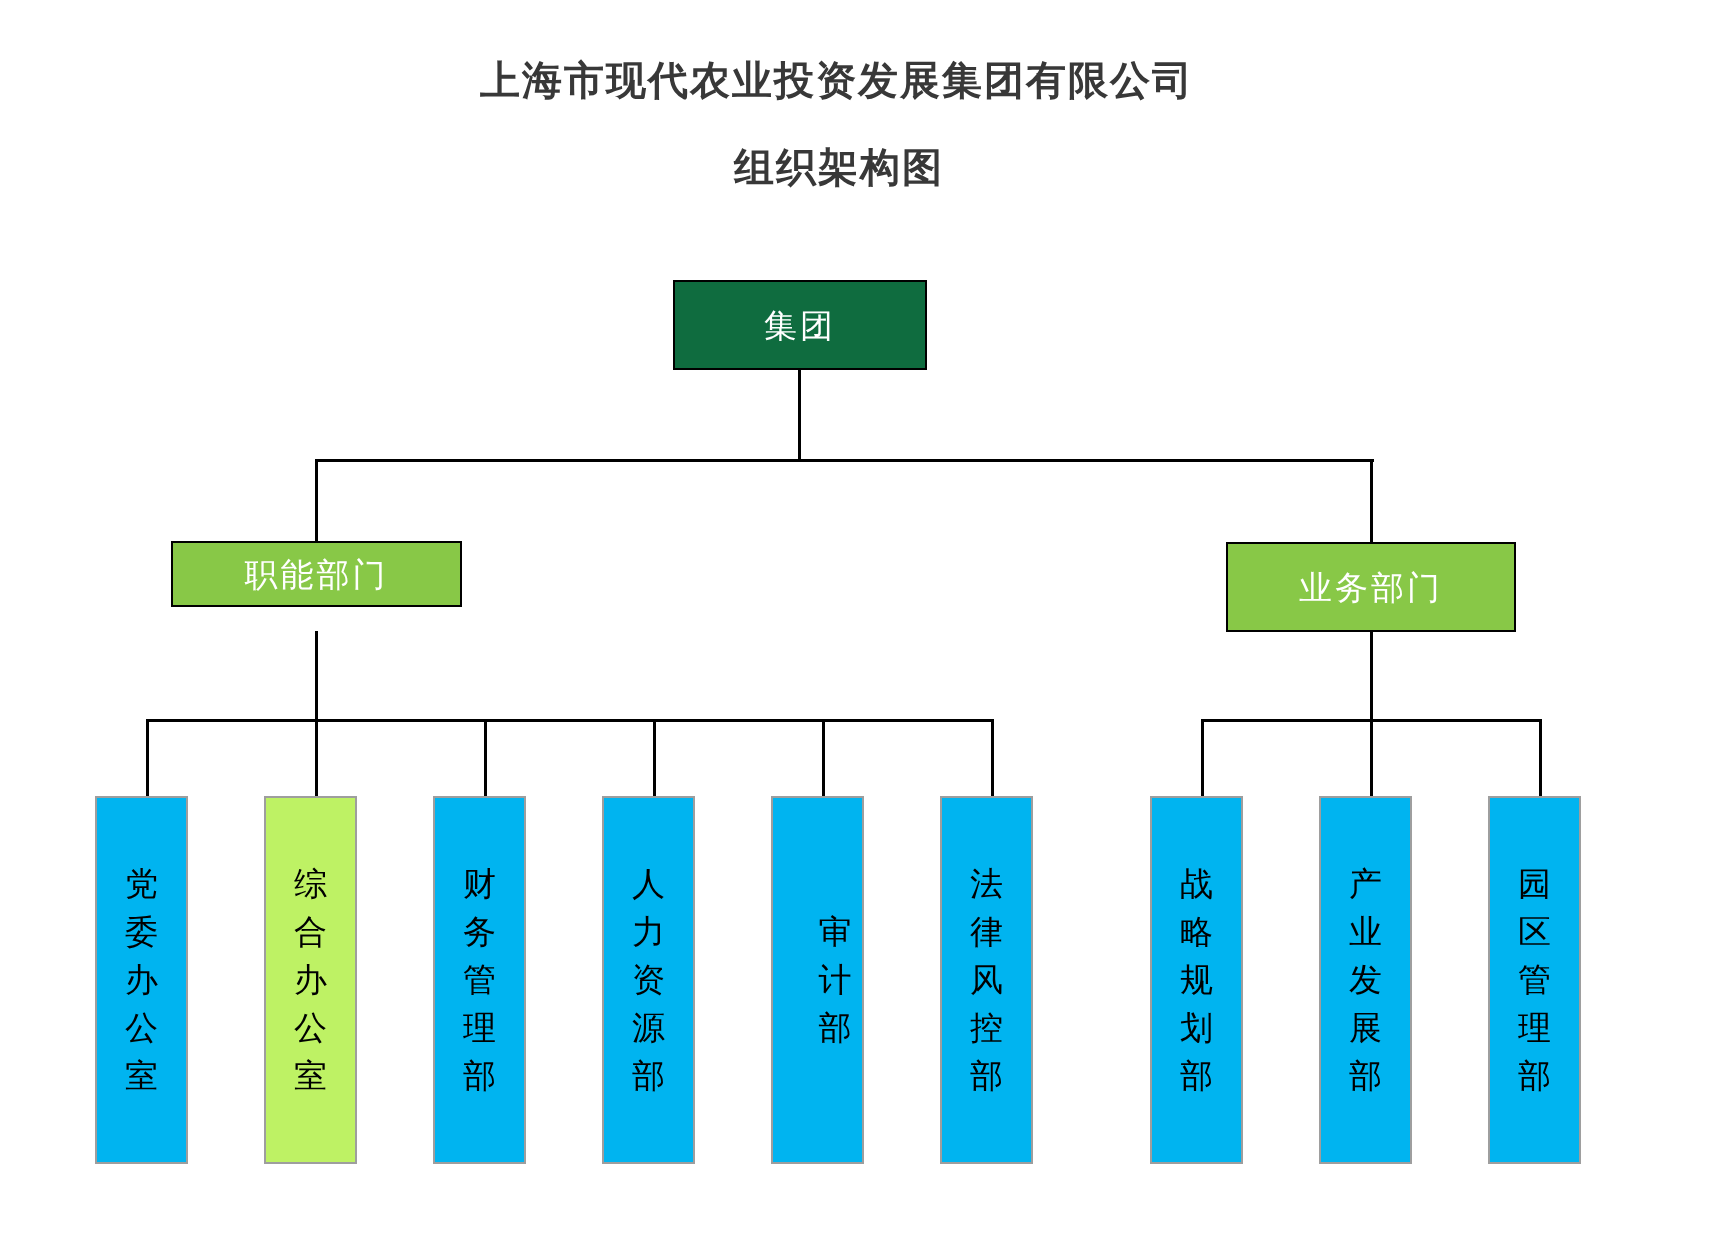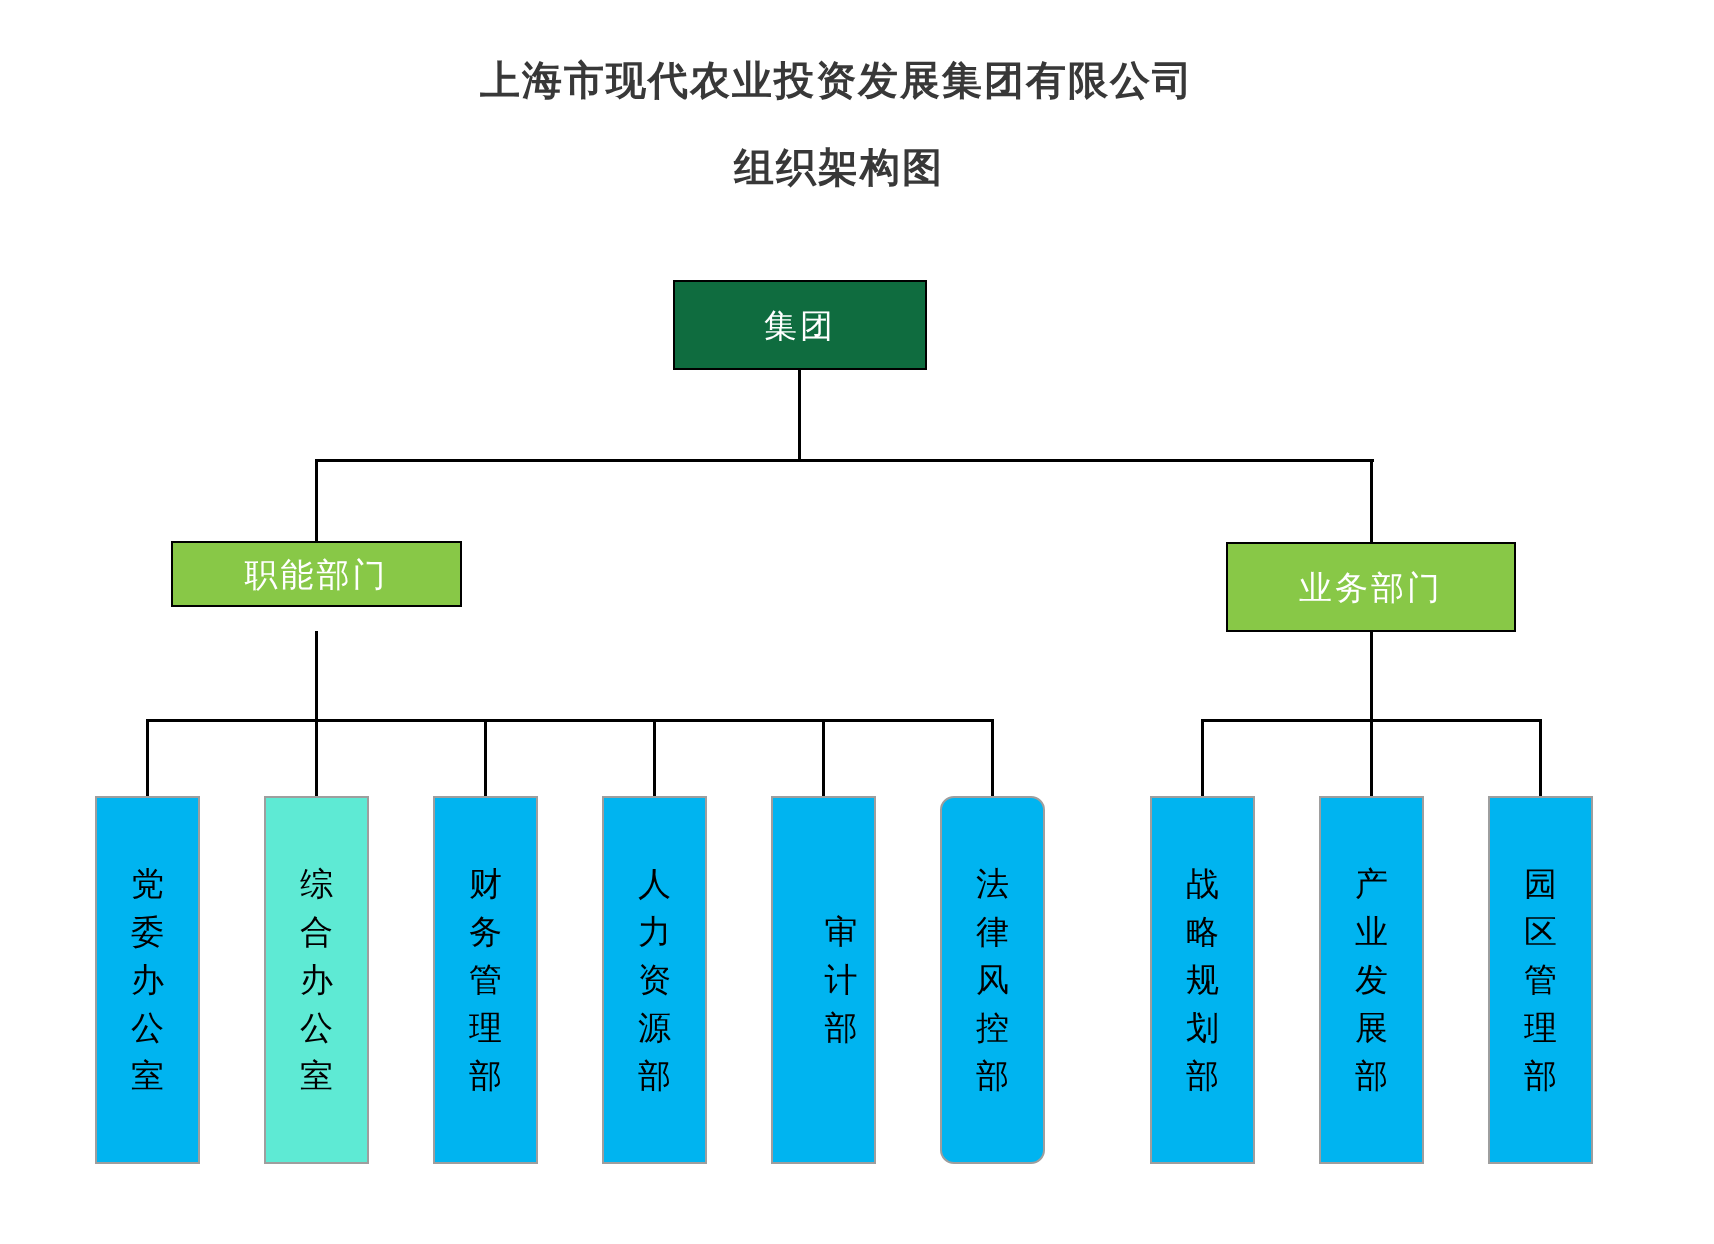--- a/index.html
+++ b/index.html
@@ -37,21 +37,21 @@
     color:#ffffff;
     font-size:33px;
     letter-spacing:3px;
     line-height:1;
     white-space:nowrap;
   }
   .dept{
     position:absolute;
     box-sizing:border-box;
     border:2px solid #9e9e9e;
-    width:105px;height:368px;top:796px;
+    width:93px;height:368px;top:796px;
     display:flex;align-items:center;justify-content:center;
   }
   .vtext{
     display:block;
     width:36px;
     font-size:33px;
     line-height:48px;
     color:#000000;
     text-align:center;
     word-break:break-all;
@@ -93,33 +93,33 @@
   <div class="node" style="left: 171px; top: 541px; width: 291px; height: 66px; background-color: rgb(136, 200, 71);">
     <span class="node-label">职能部门</span>
   </div>
   <div class="node" style="left: 1226px; top: 542px; width: 290px; height: 90px; background-color: rgb(136, 200, 71);">
     <span class="node-label">业务部门</span>
   </div>
 
   <div class="dept" style="left: 95px; background-color: rgb(0, 180, 240);">
     <span class="vtext">党委办公室</span>
   </div>
-  <div class="dept" style="left: 264px; background-color: #5eead4;">
+  <div class="dept" style="left: 264px; background-color: #bef264;">
     <span class="vtext">综合办公室</span>
   </div>
   <div class="dept" style="left: 433px; background-color: rgb(0, 180, 240);">
     <span class="vtext">财务管理部</span>
   </div>
   <div class="dept" style="left: 602px; background-color: rgb(0, 180, 240);">
     <span class="vtext">人力资源部</span>
   </div>
   <div class="dept" style="left: 771px; background-color: rgb(0, 180, 240); padding-left: 35px;">
     <span class="vtext">审计部</span>
   </div>
-  <div class="dept" style="left: 940px; background-color: rgb(0, 180, 240); border-radius: 14px;">
+  <div class="dept" style="left: 940px; background-color: rgb(0, 180, 240);">
     <span class="vtext">法律风控部</span>
   </div>
 
   <div class="dept" style="left: 1150px; background-color: rgb(0, 180, 240);">
     <span class="vtext">战略规划部</span>
   </div>
   <div class="dept" style="left: 1488px; background-color: rgb(0, 180, 240);">
     <span class="vtext">园区管理部</span>
   </div>
   <div class="dept" style="left: 1319px; background-color: rgb(0, 180, 240);">

